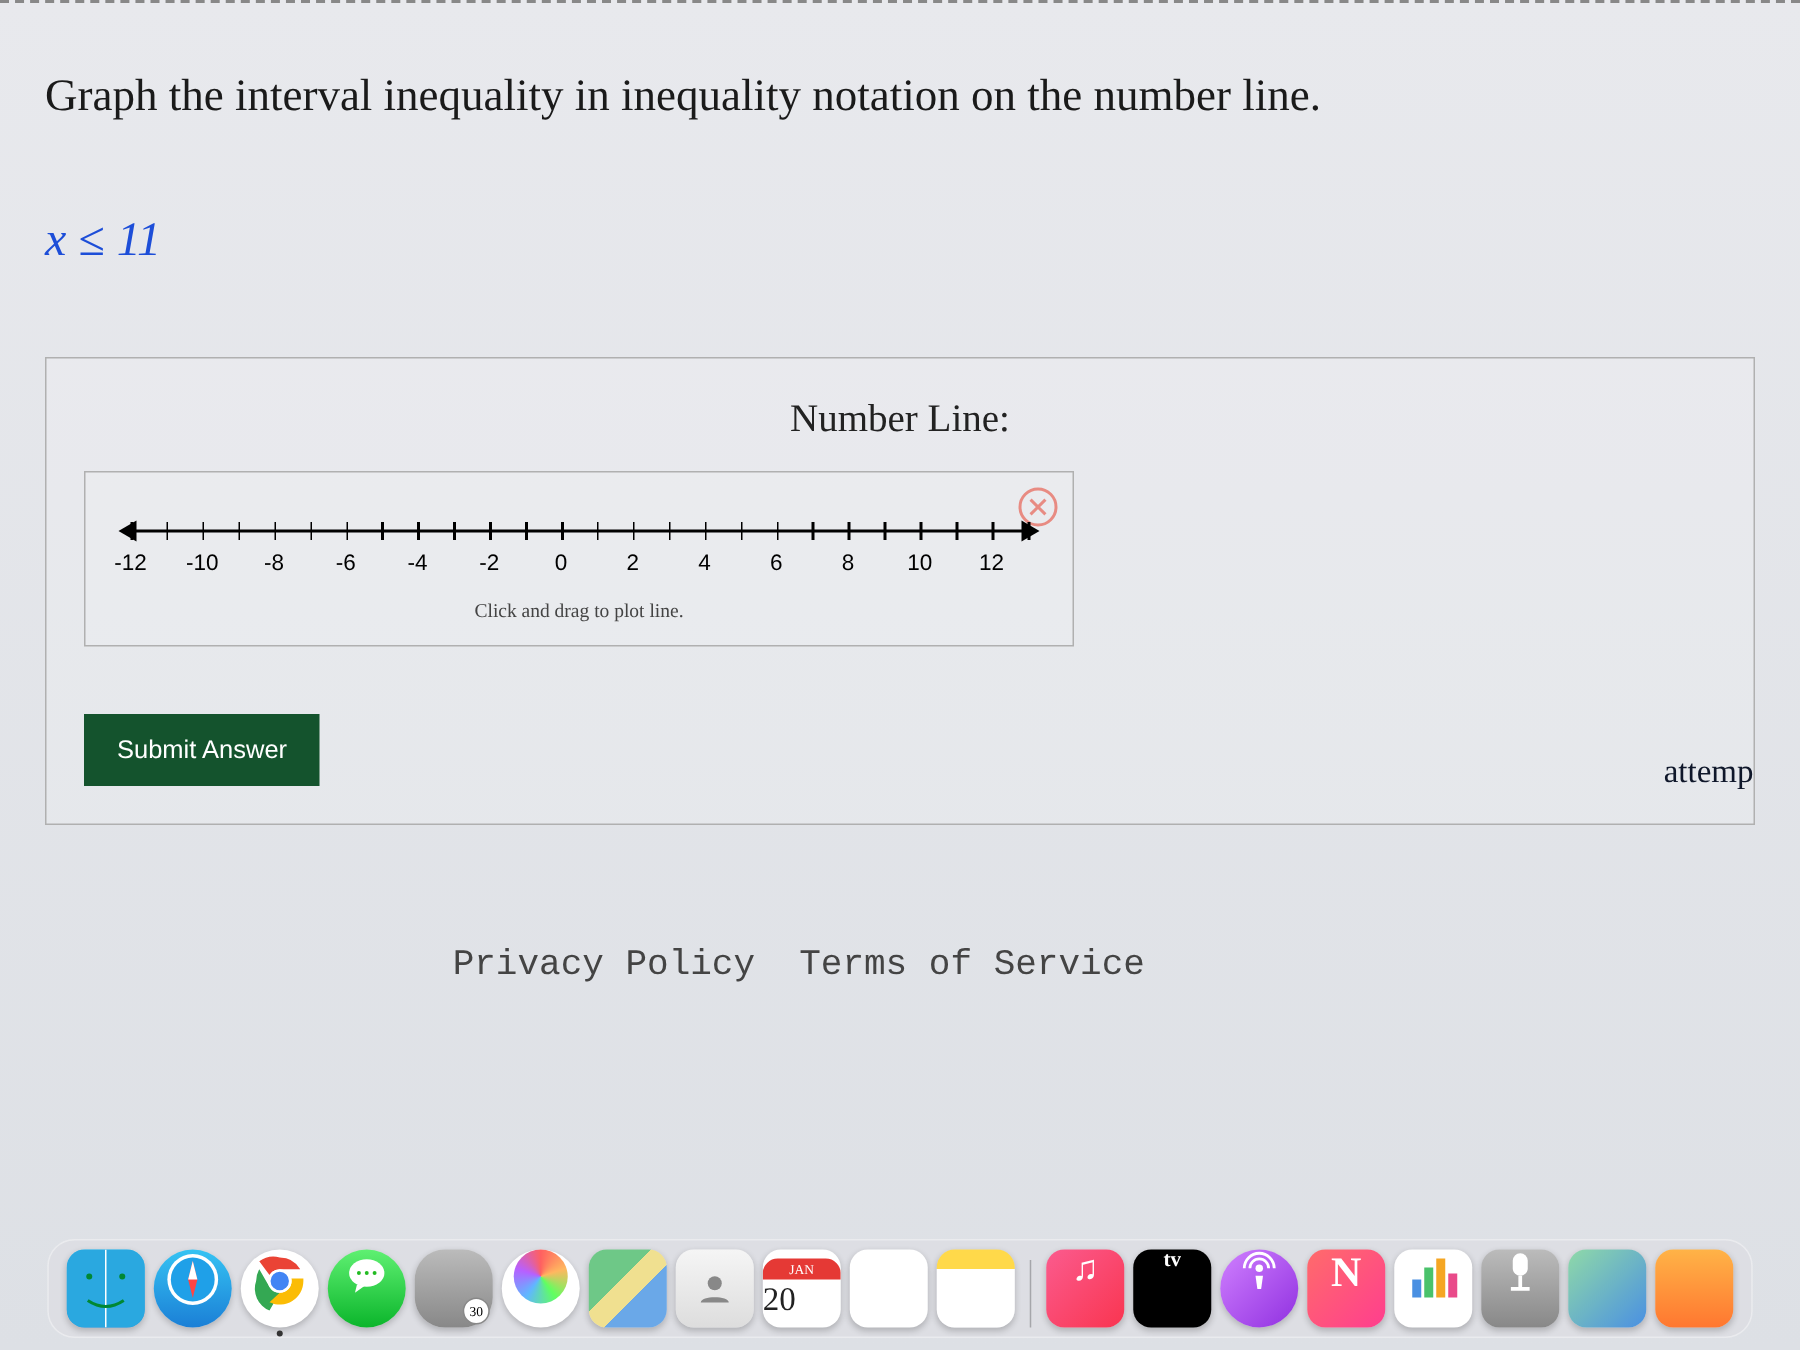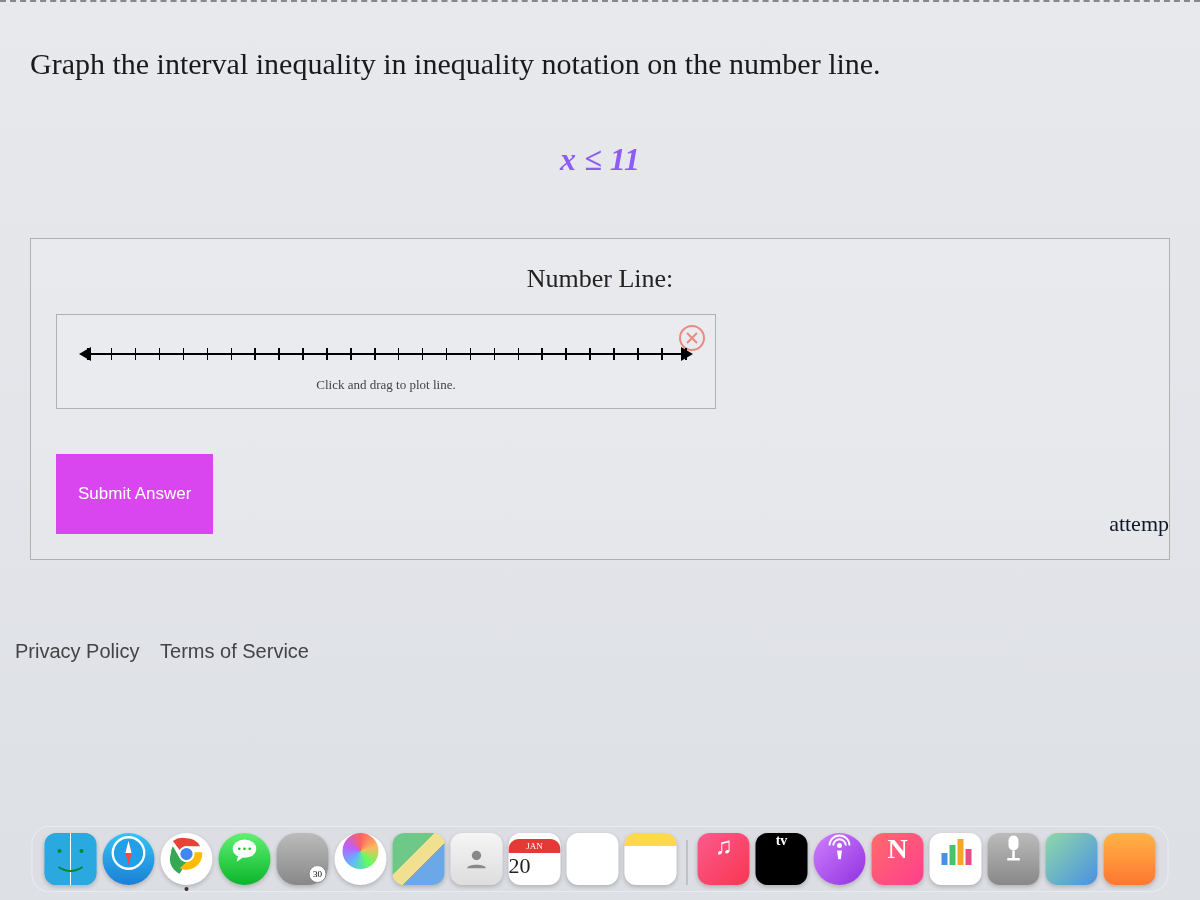--- a/index.html
+++ b/index.html
@@ -16,27 +16,25 @@
       border-top: 2px dashed #888;
       margin-top: 0;
     }
     .question-title {
       font-size: 30px;
       color: #1a1a1a;
       margin: 40px 0 60px 0;
       font-weight: normal;
     }
     .inequality {
-      text-align: center;
       font-size: 32px;
       font-style: italic;
       margin-bottom: 60px;
-      color: #8b5cf6;
+      color: #1d4ed8;
       font-family: 'Times New Roman', serif;
-      font-weight: bold;
     }
     .answer-box {
       border: 1px solid #b0b0b0;
       background: rgba(255,255,255,0.15);
       padding: 25px;
       position: relative;
     }
     .nl-label {
       font-size: 26px;
       color: #222;
@@ -116,42 +114,42 @@
       transform: translateX(-50%);
     }
     .hint-text {
       text-align: center;
       font-size: 13px;
       color: #444;
       margin-top: 12px;
     }
     .submit-btn {
       display: inline-block;
-      background: #d946ef;
+      background: #14532d;
       color: #fff;
       font-family: Arial, sans-serif;
       font-size: 17px;
-      padding: 30px 22px;
+      padding: 14px 22px;
       margin-top: 45px;
       cursor: pointer;
       border: none;
     }
     .attempt-text {
       position: absolute;
       right: 0;
       bottom: 22px;
       font-size: 22px;
       color: #0f172a;
     }
     .footer-links {
-      text-align: left;
+      text-align: center;
       padding: 60px 150px 0 0;
-      font-size: 20px;
+      font-size: 24px;
       color: #444;
-      font-family: Liberation Sans, sans-serif;
+      font-family: Liberation Mono, monospace;
     }
     .footer-links a {
       color: #444;
       text-decoration: none;
       margin-left: 15px;
     }
     
     .dock {
       position: absolute;
       bottom: 8px;
@@ -254,20 +252,35 @@
             <div class="tick" style="left: 72%;"></div>
             <div class="tick" style="left: 76%;"></div>
             <div class="tick" style="left: 80%;"></div>
             <div class="tick" style="left: 84%;"></div>
             <div class="tick" style="left: 88%;"></div>
             <div class="tick" style="left: 92%;"></div>
             <div class="tick" style="left: 96%;"></div>
             <div class="tick" style="left: 100%;"></div>
           </div>
       </div>
+      <div class="tick-labels" id="tick-labels">
+          <div class="tick-label" style="left: 0%;">-12</div>
+          <div class="tick-label" style="left: 8%;">-10</div>
+          <div class="tick-label" style="left: 16%;">-8</div>
+          <div class="tick-label" style="left: 24%;">-6</div>
+          <div class="tick-label" style="left: 32%;">-4</div>
+          <div class="tick-label" style="left: 40%;">-2</div>
+          <div class="tick-label" style="left: 48%;">0</div>
+          <div class="tick-label" style="left: 56%;">2</div>
+          <div class="tick-label" style="left: 64%;">4</div>
+          <div class="tick-label" style="left: 72%;">6</div>
+          <div class="tick-label" style="left: 80%;">8</div>
+          <div class="tick-label" style="left: 88%;">10</div>
+          <div class="tick-label" style="left: 96%;">12</div>
+        </div>
       <div class="hint-text">Click and drag to plot line.</div>
     </div>
 
     <button class="submit-btn">Submit Answer</button>
     <span class="attempt-text">attemp</span>
   </div>
 </div>
 
 <div class="footer-links">
   <a href="#">Privacy Policy</a>

